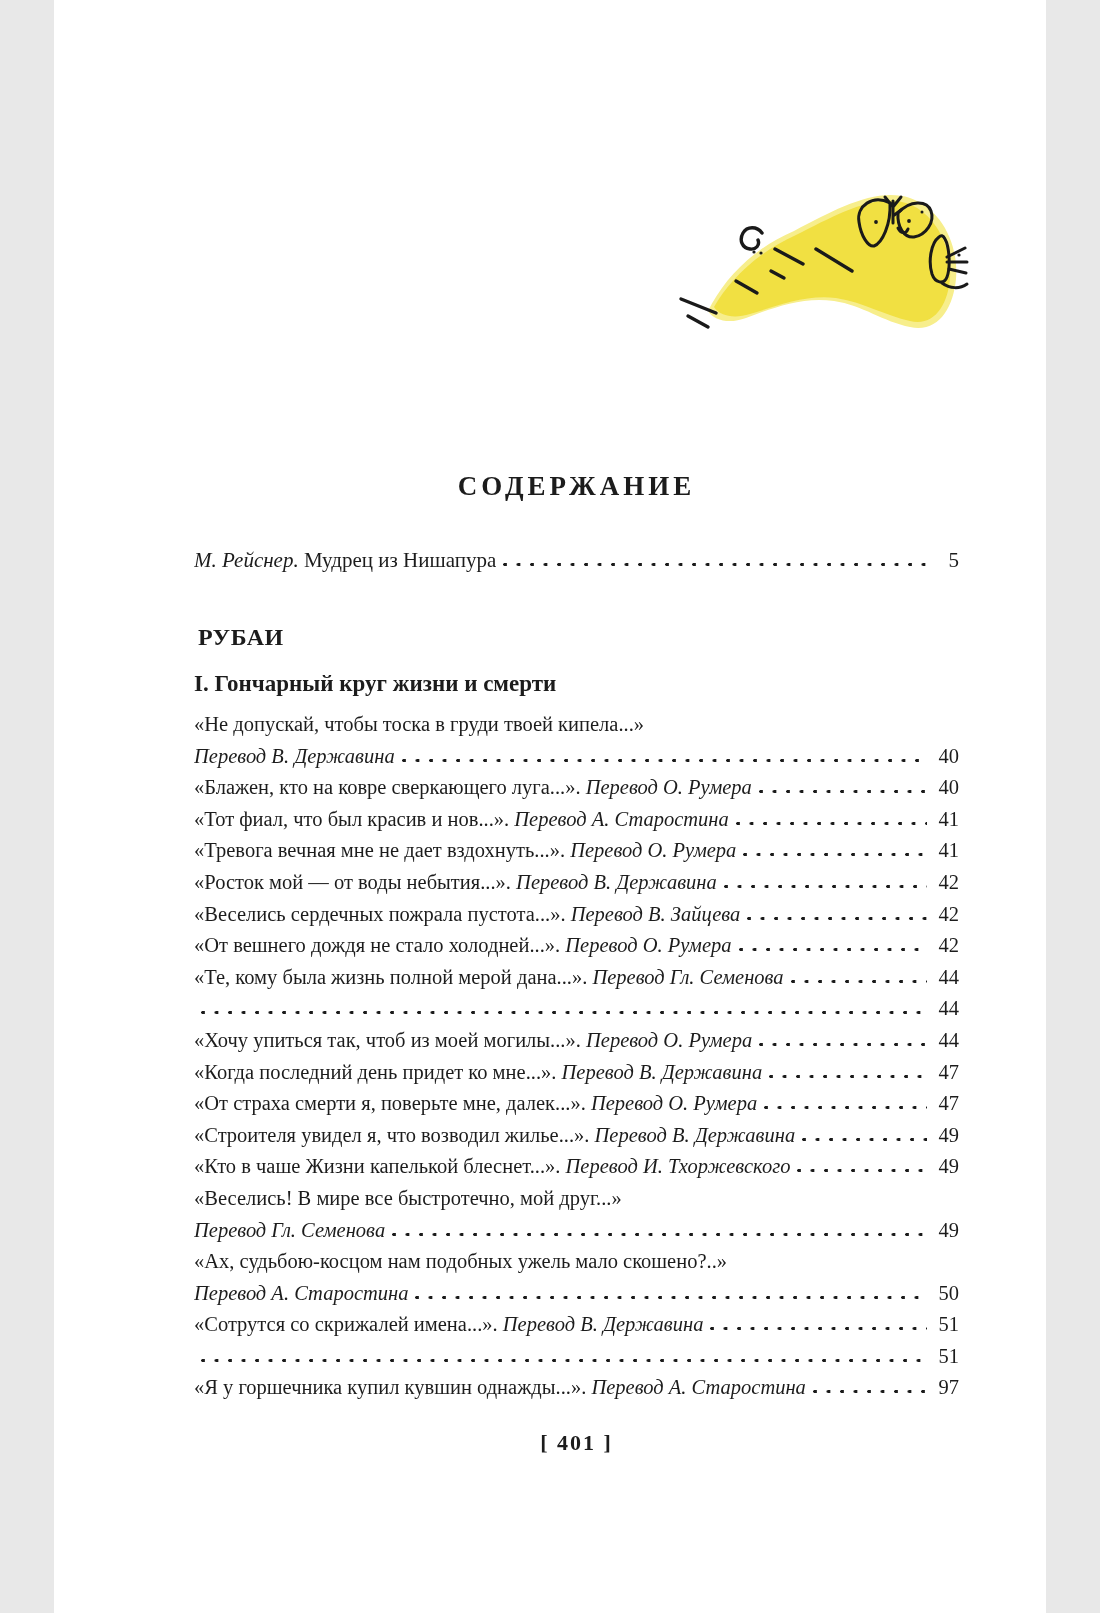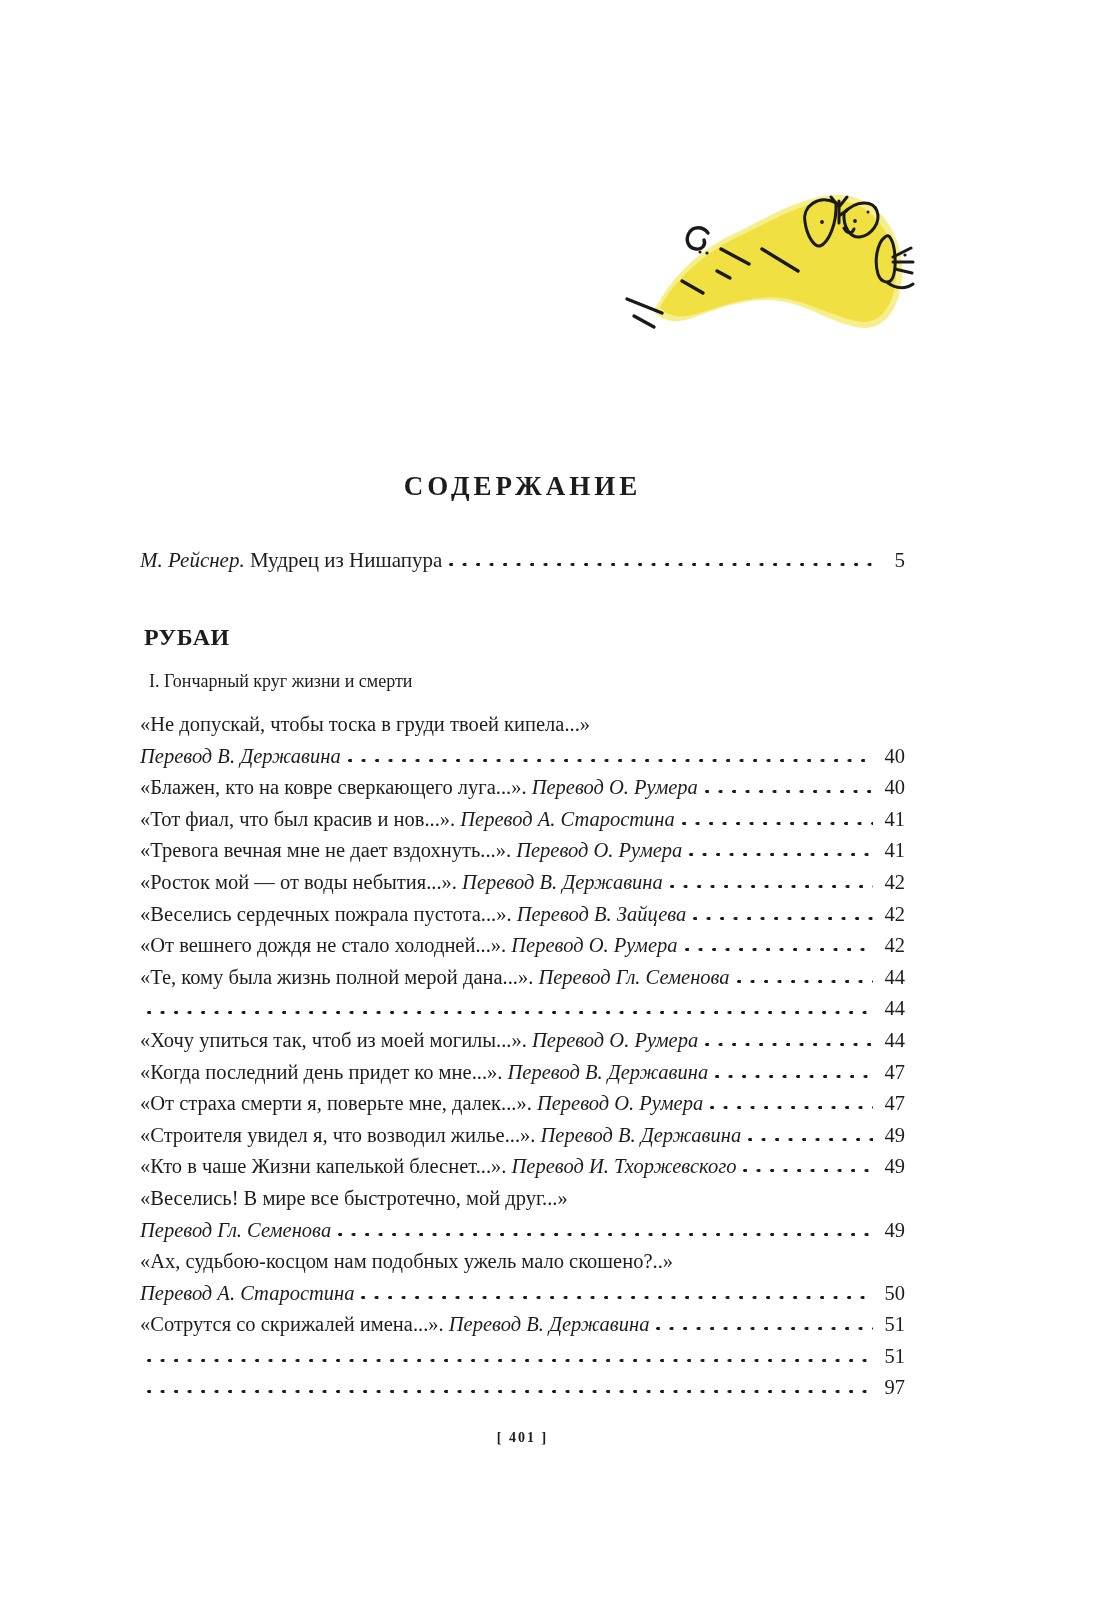--- a/index.html
+++ b/index.html
@@ -1,18 +1,18 @@
 <!DOCTYPE html>
 <html lang="ru"><head>
 <meta charset="utf-8">
 <style>
   html, body { margin: 0; padding: 0; background: #e8e8e8; }
   .page {
     position: relative;
-    width: 1100px;
+    width: 992px;
     height: 1613px;
     margin: 0 auto;
     background: #ffffff;
     font-family: "Liberation Serif", "DejaVu Serif", serif;
     color: #1c1c1c;
     overflow: hidden;
   }
   .illustration {
     position: absolute;
     left: 600px;
@@ -51,24 +51,24 @@
     top: 620px;
     left: 0;
     margin: 4px;
     font-size: 24px;
     font-weight: 700;
     letter-spacing: 0.5px;
   }
   .subsection-title {
     position: absolute;
     top: 671px;
-    left: 9px;
+    left: 0;
     margin: 0;
-    font-size: 18px;
-    font-weight: 400;
+    font-size: 23px;
+    font-weight: 700;
   }
   .toc-list {
     position: absolute;
     top: 709px;
     left: 0;
     width: 100%;
     font-size: 20.5px;
   }
   .toc-line {
     display: flex;
@@ -92,21 +92,21 @@
     flex: 0 0 auto;
     min-width: 26px;
     text-align: right;
   }
   .folio {
     position: absolute;
     top: 1430px;
     left: 0;
     width: 100%;
     text-align: center;
-    font-size: 14px;
+    font-size: 22px;
     font-weight: 700;
     letter-spacing: 2px;
   }
 </style>
 </head>
 <body>
 
 <div class="page">
 
   <svg class="illustration" viewBox="0 0 320 150" xmlns="http://www.w3.org/2000/svg" aria-hidden="true">
@@ -273,20 +273,21 @@
         <div class="toc-line">
     <span class="toc-text"><span>«Сотрутся со скрижалей имена...». </span><span class="it">Перевод В. Державина</span></span>
     <span class="leader"></span>
     <span class="pagenum">51</span>
   </div>
         <div class="toc-line">
     <span class="leader"></span>
     <span class="pagenum">51</span>
   </div>
         <div class="toc-line">
+    <span class="toc-text"><span>«Я у горшечника купил кувшин однажды...». </span><span class="it">Перевод А. Старостина</span></span>
     <span class="leader"></span>
     <span class="pagenum">97</span>
   </div>
       </div>
 
     <div class="folio">[ 401 ]</div>
 
   </div>
 </div>
 

